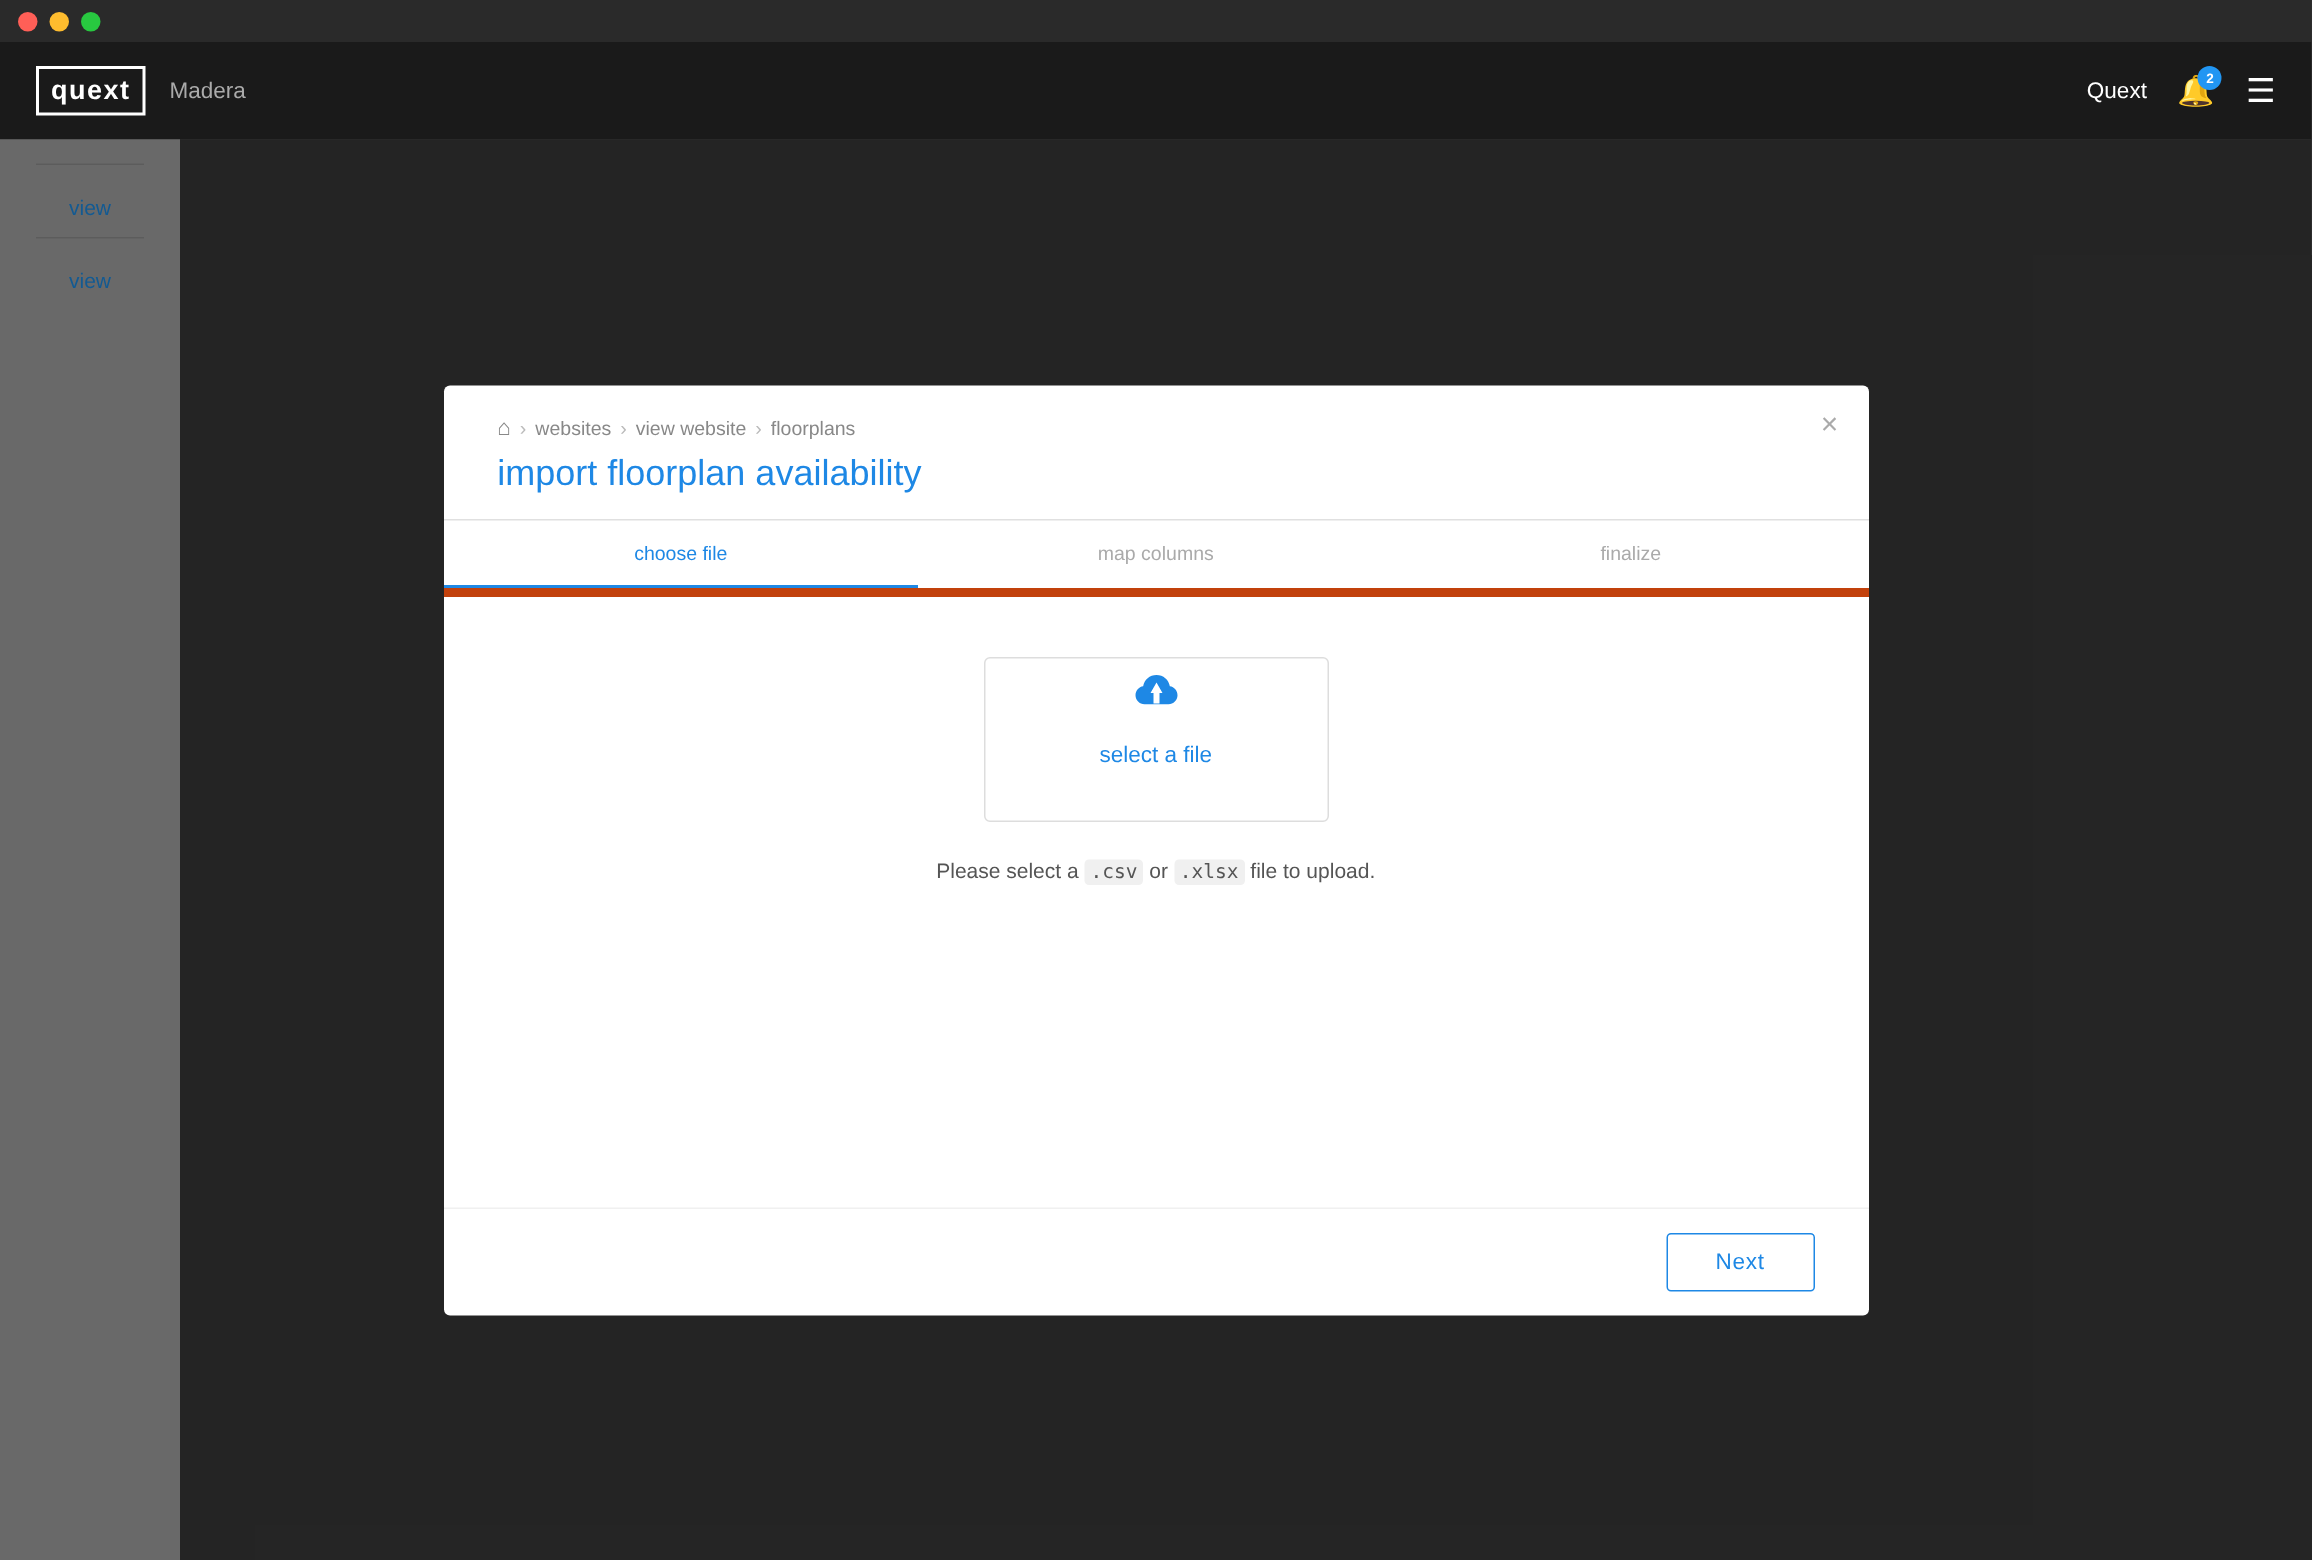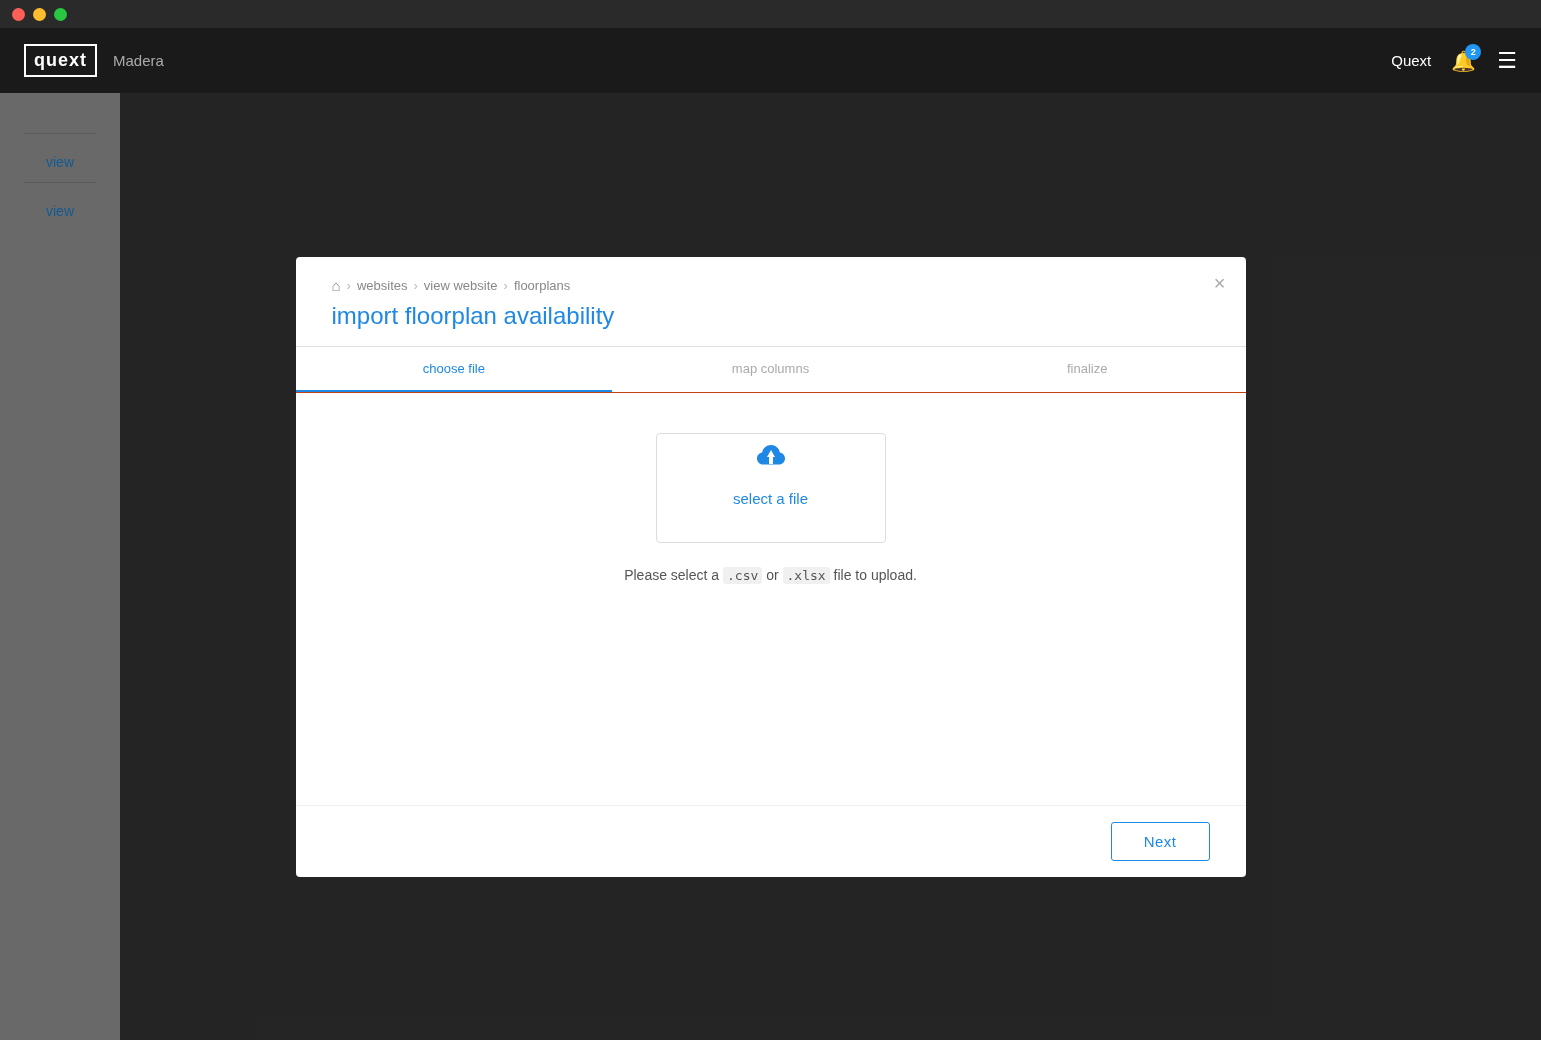--- a/index.html
+++ b/index.html
@@ -110,21 +110,21 @@
       height: calc(100% - 93px);
     }
 
     
     .sidebar {
       width: 120px;
       background: #b0b0b0;
       height: 100%;
       display: flex;
       flex-direction: column;
-      padding-top: 40px;
+      padding-top: 16px;
     }
     .sidebar-divider {
       width: 60%;
       height: 1px;
       background: #999;
       margin: 0 auto 12px;
     }
     .sidebar-link {
       color: #2196f3;
       font-size: 14px;
@@ -203,21 +203,21 @@
       font-size: 24px;
       font-weight: 400;
       color: #1e88e5;
       padding: 0 36px 16px;
     }
 
     
     .stepper {
       display: flex;
       border-top: 1px solid #e0e0e0;
-      border-bottom: 1px solid #c2410c;
+      border-bottom: 6px solid #c2410c;
     }
     .step {
       flex: 1;
       text-align: center;
       padding: 14px 0;
       font-size: 13px;
       color: #aaa;
       position: relative;
     }
     .step.active {

